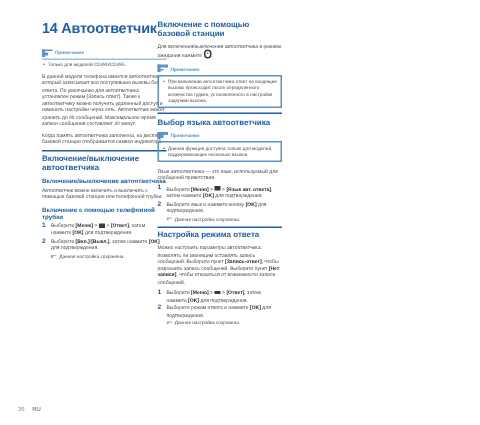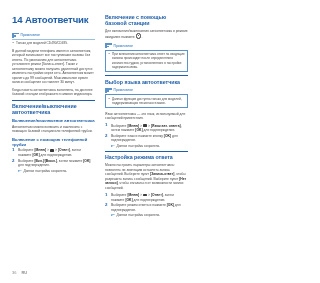--- a/index.html
+++ b/index.html
@@ -19,21 +19,21 @@
     position: absolute;
     left: 0; top: 0;
     width: 200px; height: 283px;
   }
   
   .col {
     position: absolute;
     width: 83px;
     top: 14px;
   }
-  .col-left  { left: 12px; }
+  .col-left  { left: 28px; }
   .col-right { left: 105px; }
 
   
   .chapter-title {
     font-size: 9.6px;
     font-weight: bold;
     color: #1f5fa9;
     letter-spacing: -0.15px;
     margin: 0 0 7px 0;
     line-height: 11px;

